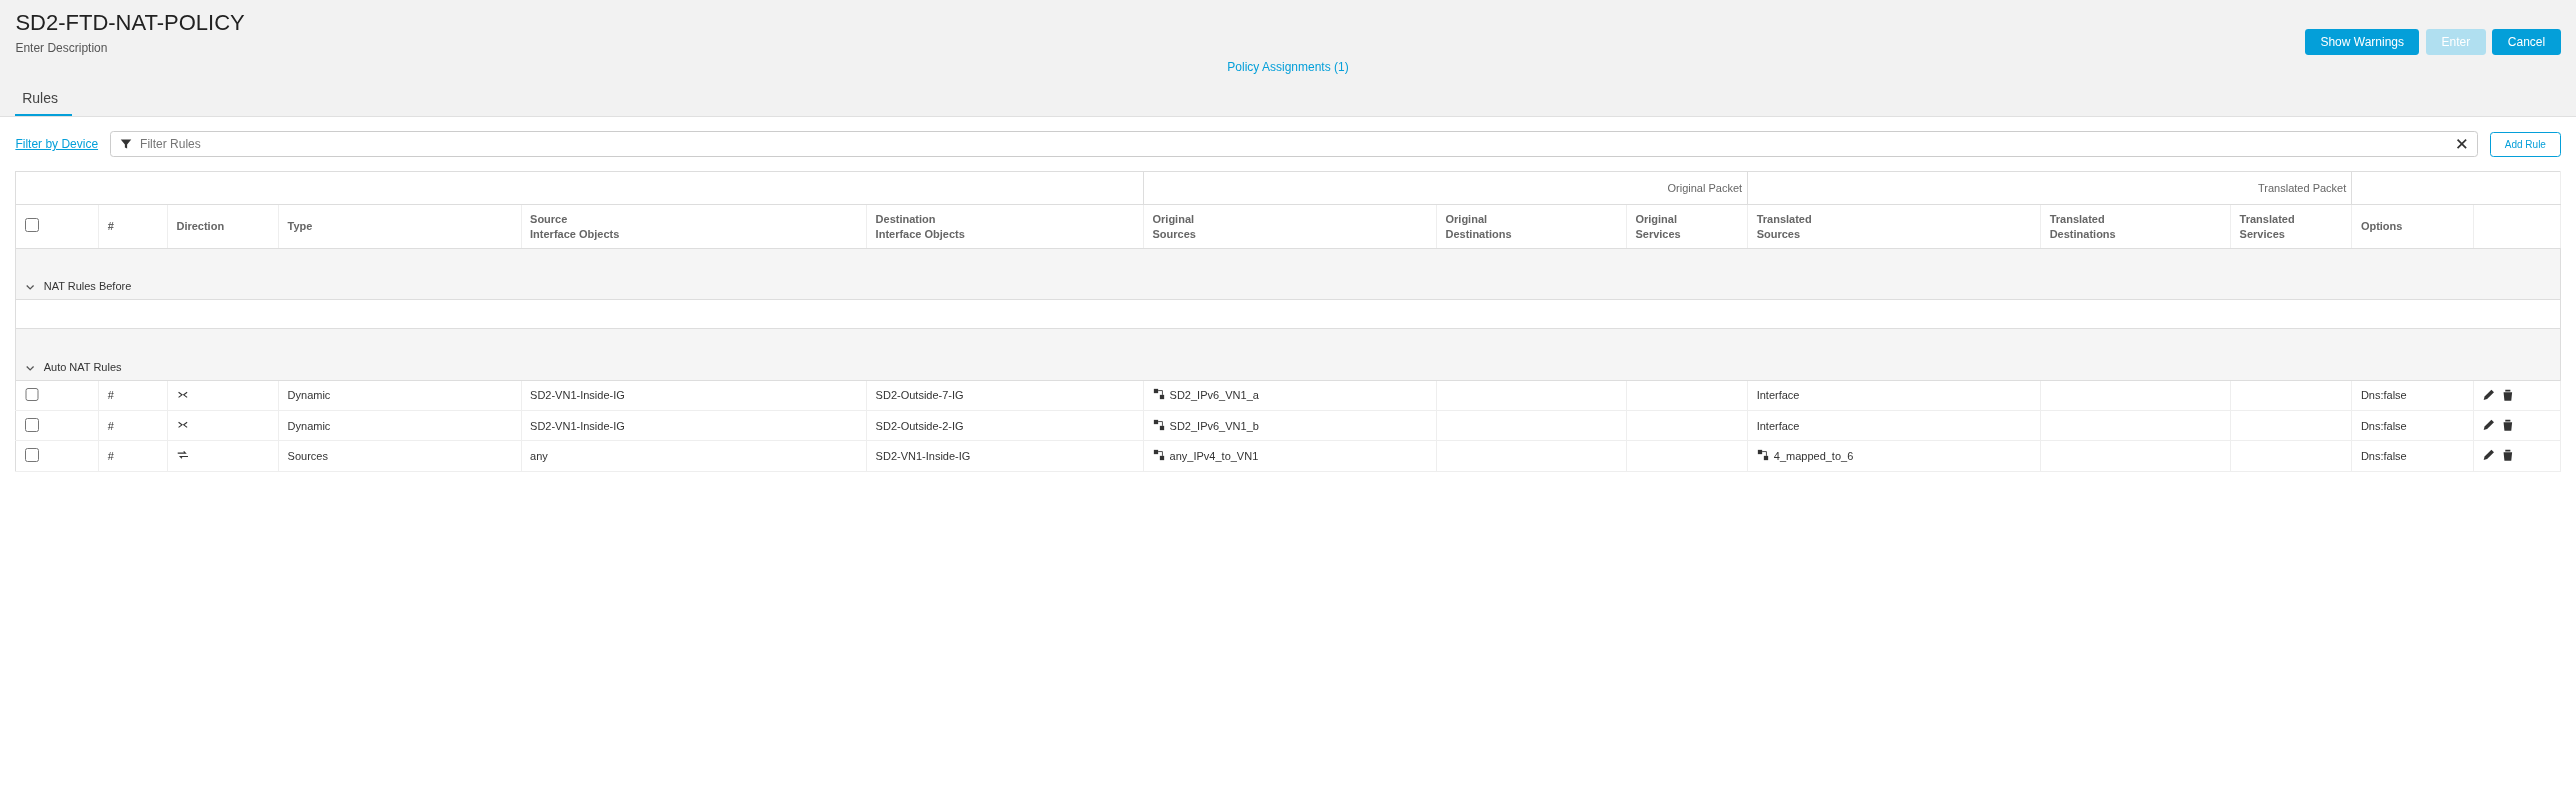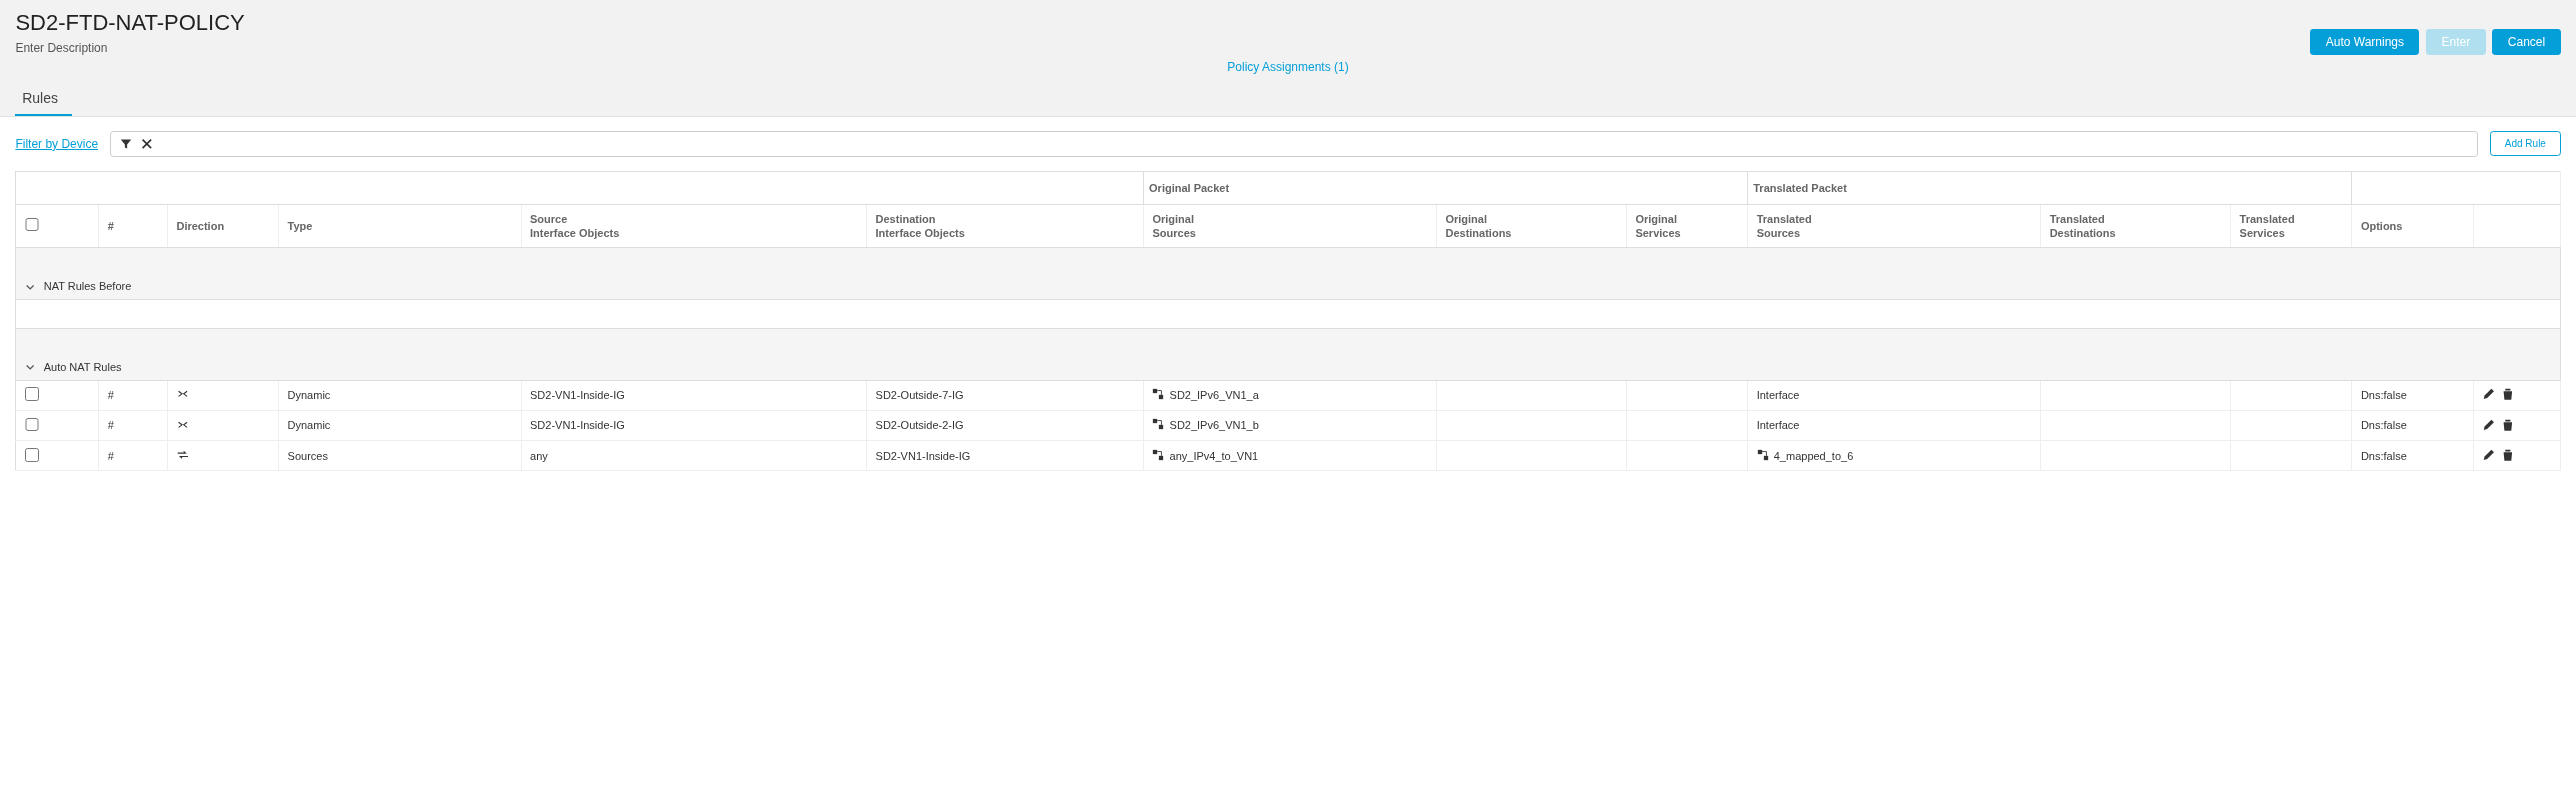--- a/index.html
+++ b/index.html
@@ -21,21 +21,21 @@
   .toolbar { display: flex; align-items: center; gap: 12px; padding: 13.7px 15.4px 13.7px 15.4px; }
   .filter-link { color: #049fd9; text-decoration: underline; font-size: 12px; cursor: pointer; }
   .filter-box { flex: 1; display: flex; align-items: center; border: 0.9px solid #ccc; border-radius: 3.4px; padding: 5.1px 8.5px; gap: 8.5px; background: #fff; }
   .filter-icon-svg { width: 12px; height: 12px; }
   .filter-input { flex: 1; border: none; outline: none; font-size: 12px; color: #333; }
   .clear-icon-svg { width: 13.7px; height: 13.7px; cursor: pointer; stroke: #333; }
   .add-rule-btn { border: 0.9px solid #049fd9; color: #049fd9; background: #fff; padding: 6px 13.7px; border-radius: 3.4px; font-size: 10px; cursor: pointer; }
   .table-wrap { padding: 0 15.4px 15.4px 15.4px; }
   .tbl { width: 100%; border-collapse: collapse; border: 0.9px solid #ddd; table-layout: fixed; }
   .tbl th, .tbl td { border-right: 0.9px solid #eee; padding: 6.8px 8.5px; text-align: left; font-size: 11px; vertical-align: middle; overflow: hidden; white-space: nowrap; text-overflow: ellipsis; }
-  .tbl thead tr.group-row th { text-align: left; color: #666; font-weight: 700; border-bottom: 0.9px solid #ddd; background: #fff; padding: 10.3px 5.1px; }
+  .tbl thead tr.group-row th { text-align: right; color: #666; font-weight: 400; border-bottom: 0.9px solid #ddd; background: #fff; padding: 10.3px 5.1px; }
   .tbl thead tr.col-row th { color: #666; font-weight: 600; background: #fff; border-bottom: 0.9px solid #ddd; vertical-align: middle; line-height: 1.3; }
   .tbl input[type=checkbox] { width: 13.7px; height: 13.7px; cursor: pointer; }
   .section-row td { background: #f5f5f5; font-weight: 400; color: #333; border-right: none; border-top: 0.9px solid #ddd; border-bottom: 0.9px solid #ddd; }
   .section-inner { display: flex; align-items: flex-end; gap: 8.5px; margin-top: 25px; }
   .chev { width: 10.3px; height: 10.3px; }
   .data-row td { border-bottom: 0.9px solid #eee; }
   .obj-cell { display: flex; align-items: center; gap: 5.1px; }
   .net-icon { width: 12px; height: 12px; flex-shrink: 0; }
   .dir-icon { width: 13.7px; height: 13.7px; }
   .act-cell { display: flex; gap: 5.1px; align-items: center; justify-content: flex-start; }
@@ -59,39 +59,40 @@
 </head>
 <body>
 
 <div class="header-bar">
   <div class="header-top">
     <div class="title-block">
       <div class="policy-title">SD2-FTD-NAT-POLICY</div>
       <div class="policy-desc">Enter Description</div>
     </div>
     <div class="header-buttons">
-      <button class="btn btn-primary">Auto Warnings</button>
+      <button class="btn btn-primary">Show Warnings</button>
       <button class="btn btn-save-disabled">Enter</button>
       <button class="btn btn-primary">Cancel</button>
     </div>
   </div>
   <div class="policy-assign-row">
     <span class="policy-assign-link">Policy Assignments (1)</span>
   </div>
   <div class="tabs-row">
     <div class="tab active">Rules</div>
   </div>
 </div>
 
 <div class="toolbar">
   <span class="filter-link">Filter by Device</span>
   <div class="filter-box">
     <svg class="filter-icon-svg" viewBox="0 0 16 16">
         <path d="M1 2h14l-5.5 6.5V14l-3-1.5V8.5L1 2z" fill="#333"></path>
       </svg>
+    <input class="filter-input" type="text" placeholder="Filter Rules" style="">
     <svg class="clear-icon-svg" viewBox="0 0 16 16">
         <path d="M3 3l10 10M13 3L3 13" stroke-width="2" fill="none"></path>
       </svg>
   </div>
   <button class="add-rule-btn">Add Rule</button>
 </div>
 
 <div class="table-wrap">
 <table class="tbl">
   <colgroup>

